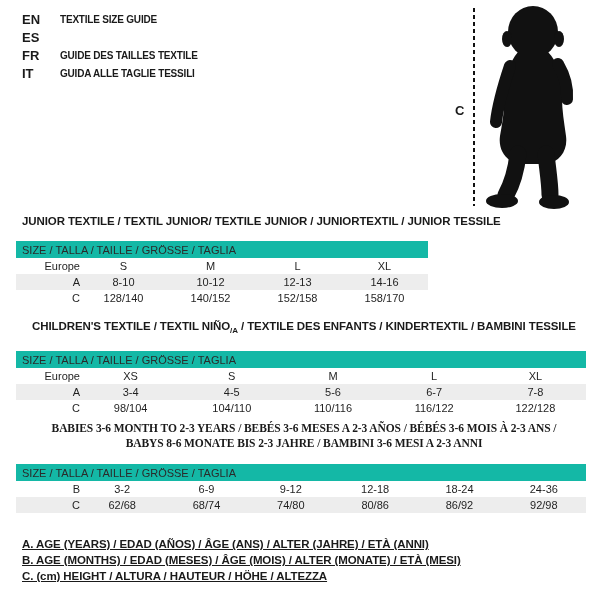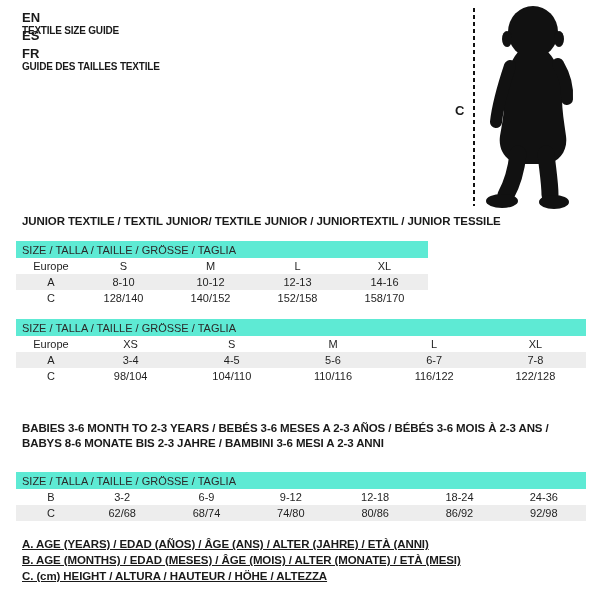--- a/index.html
+++ b/index.html
@@ -3,49 +3,49 @@
 <meta charset="utf-8">
 <style>
   html,body { margin:0; padding:0; background:#fff; }
   .page {
     position:relative; width:600px; height:600px; background:#ffffff;
     font-family:"Liberation Sans", sans-serif; color:#1a1a1a; overflow:hidden;
   }
 
   
   .langs { position:absolute; left:22px; top:10px; }
-  .lang-row { display:flex; height:18px; align-items:flex-start;flex-direction:column; }
+  .lang-row { display:flex; height:18px; align-items:center; }
   .lang-row .code { width:38px; font-weight:bold; font-size:13px; }
   .lang-row .lbl  { font-weight:bold; font-size:10px; letter-spacing:-0.2px; }
 
   
   .figure-svg { position:absolute; left:480px; top:4px; }
   .dash-line {
     position:absolute; left:473px; top:8px; width:2px; height:198px;
     background:repeating-linear-gradient(to bottom,#111 0px,#111 4px,transparent 4px,transparent 7px);
   }
   .c-label { position:absolute; left:455px; top:103px; font-weight:bold; font-size:13px; }
 
   
   .tbl { position:absolute; left:16px; }
   .t1 { top:214px; width:412px; }
   .t2 { top:319px; width:570px; }
   .t3 { top:421px; width:570px; }
   .tbl .title {
     font-weight:bold; font-size:11.5px; letter-spacing:-0.1px;
-    margin:0 0 12px 6px; line-height:15px; white-space:pre;
+    margin:0 0 12px 6px; line-height:15px; white-space:pre;text-align:center;
   }
   .t2 .title { margin-bottom:13px; }
-  .t3 .title { margin-bottom:21px; }
+  .t3 .title { margin-bottom:13px;font-family:Liberation Serif, serif; }
   .title sub { font-size:8px; }
 
   table { width:100%; border-collapse:collapse; table-layout:fixed; font-size:11px; color:#1f1f1f; }
   td { height:16px; padding:0; text-align:center; font-weight:normal; }
-  td.lbl { text-align:center; padding-left:6px; }
-  tr.hdr td { background:#5eead4; text-align:left; padding-left:6px; height:17px; color:#2a2a2a; }
+  td.lbl { text-align:right; padding-left:6px; }
+  tr.hdr td { background:#14b8a6; text-align:left; padding-left:6px; height:17px; color:#2a2a2a; }
   tr.shaded td { background:#ededed; }
   col.label { width:64px; }
 
   
   .notes { position:absolute; left:22px; top:536px; }
   .note { font-weight:bold; font-size:11.5px; line-height:16px; letter-spacing:-0.1px;text-decoration:underline; }
 </style>
 </head>
 <body>
 
@@ -55,20 +55,24 @@
     <div class="lang-row">
       <span class="code">EN</span>
       <span class="lbl">TEXTILE SIZE GUIDE</span>
     </div>
     <div class="lang-row">
       <span class="code">ES</span>
     </div>
     <div class="lang-row">
       <span class="code">FR</span>
       <span class="lbl">GUIDE DES TAILLES TEXTILE</span>
+    </div>
+    <div class="lang-row">
+      <span class="code">IT</span>
+      <span class="lbl">GUIDA ALLE TAGLIE TESSILI</span>
     </div>
   </div>
 
   <span class="c-label">C</span>
   <div class="dash-line"></div>
   <svg class="figure-svg" width="110" height="210" viewBox="0 0 110 210" fill="#111" stroke="none">
     <ellipse cx="53" cy="28" rx="25" ry="26"></ellipse>
     <ellipse cx="27" cy="35" rx="5" ry="8"></ellipse>
     <ellipse cx="79" cy="35" rx="5" ry="8"></ellipse>
     <path d="M38,48 C28,60 23,78 24,96 C24.5,108 22,120 20,132 C18,146 26,158 40,160 L66,160 C80,158 88,146 86,132 C84,118 82,106 82,94 C83,76 78,58 68,48 Z"></path>
@@ -113,20 +117,21 @@
         <td>128/140</td>
         <td>140/152</td>
         <td>152/158</td>
         <td>158/170</td>
       </tr>
     </tbody>
       </table>
   </section>
 
   <section class="tbl t2">
+    <div class="title"><span>CHILDREN'S TEXTILE / TEXTIL NIÑO</span><sub>/A</sub><span> / TEXTILE DES ENFANTS / KINDERTEXTIL / BAMBINI TESSILE</span></div>
     <table>
       <colgroup>
           <col class="label">
           <col>
           <col>
           <col>
           <col>
           <col>
         </colgroup>
       <tbody>

